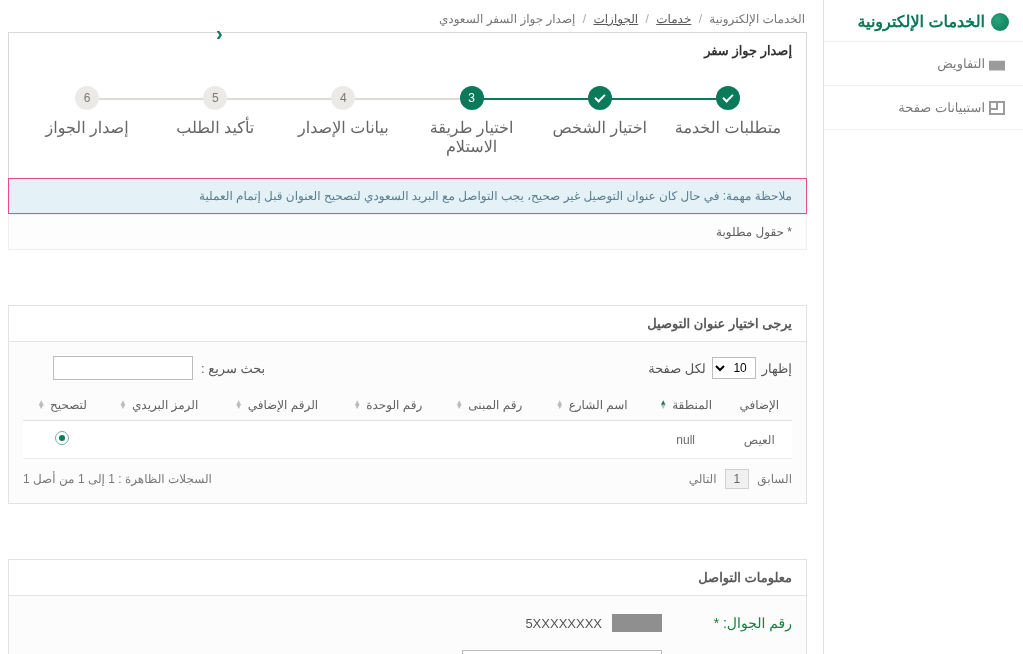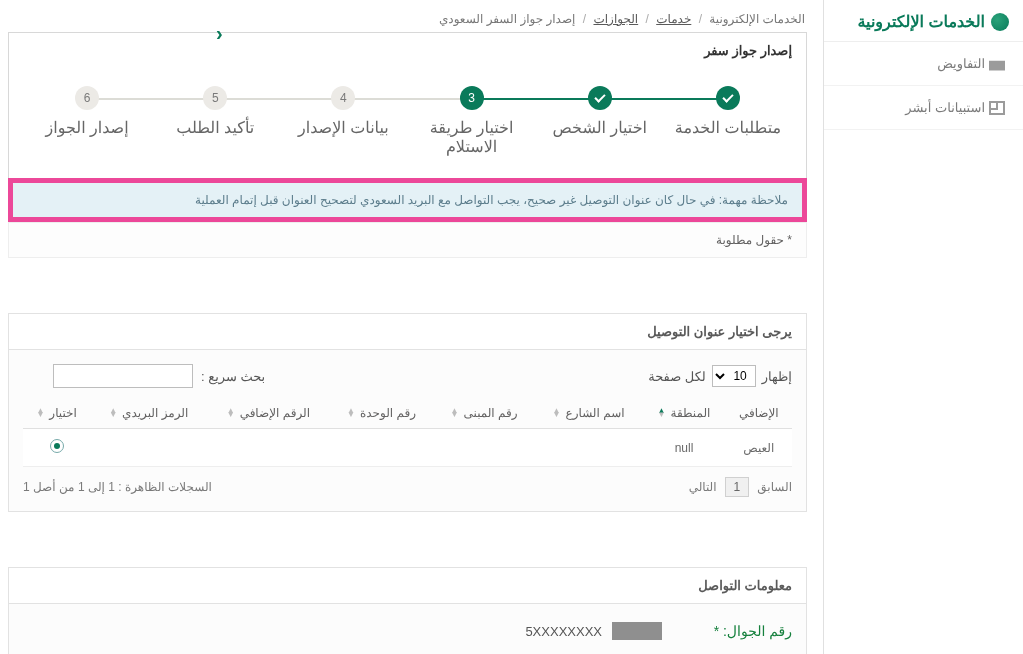--- a/index.html
+++ b/index.html
@@ -89,21 +89,21 @@
 .line {
   position: absolute; top: 12px; height: 2px; z-index: 1;
   left: 0; right: 0;
 }
 .line-seg { position: absolute; height: 2px; top: 0; }
 .green { background: #0a7a5a; }
 .gray  { background: #dcdcd6; }
 
 .notice {
   background: #e4f1f6;
-  border: 5px solid #ec4899;
+  border: 1px solid #ec4899;
   color: #5c7d8c;
   padding: 10px 14px;
   font-size: 12px;
 }
 .required-note {
   border: 1px solid #eee;
   background: #fdfdfd;
   padding: 10px 14px;
   color: #636262;
   font-size: 12px;
@@ -187,21 +187,21 @@
     <div class="side-title">
       <span class="globe"></span>
       <span>الخدمات الإلكترونية</span>
     </div>
     <div class="side-item">
       <span class="ico ico-brief"></span>
       <span>التفاويض</span>
     </div>
     <div class="side-item">
       <span class="ico ico-doc"></span>
-      <span>استبيانات أبشر</span>
+      <span>استبيانات صفحة</span>
     </div>
   </aside>
 
   <span class="back-chevron">‹</span>
 
   <main class="main">
 
     <div class="breadcrumb">
       <span>الخدمات الإلكترونية</span>
       <span class="sep">/</span>
@@ -315,21 +315,21 @@
                   </span>
                 </span></th>
             <th><span class="sort-wrap">
                   <span>الرمز البريدي</span>
                   <span class="sort-arr">
                     <span>▲</span>
                     <span>▼</span>
                   </span>
                 </span></th>
             <th><span class="sort-wrap">
-                  <span>اختيار</span>
+                  <span>لتصحيح</span>
                   <span class="sort-arr">
                     <span>▲</span>
                     <span>▼</span>
                   </span>
                 </span></th>
           </tr>
         </thead>
         <tbody>
           <tr class="data-row">
             <td>العيص</td>

